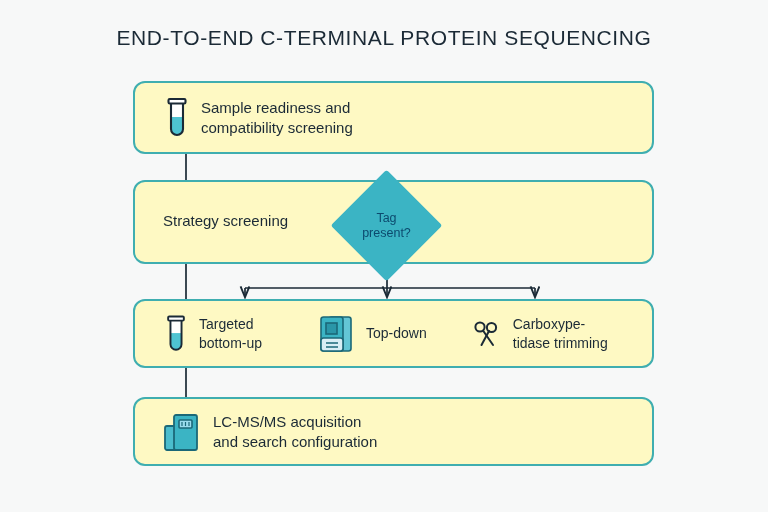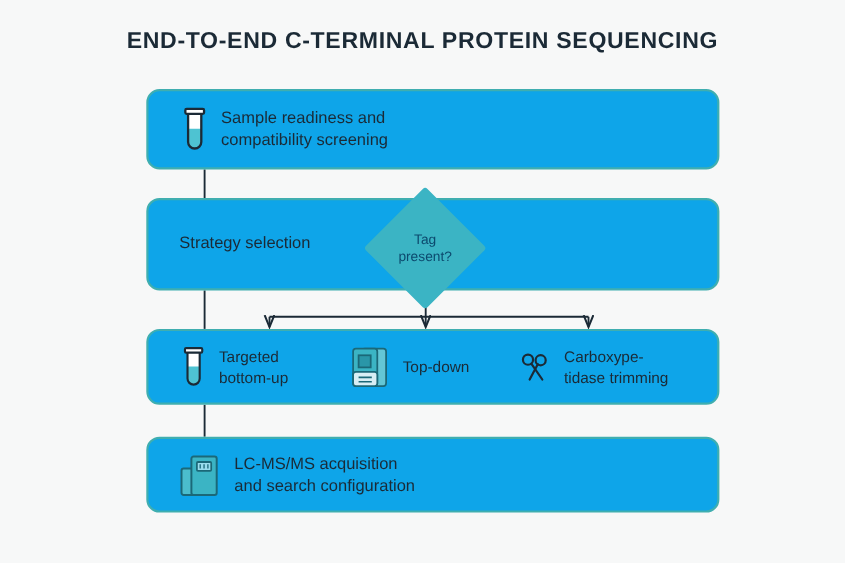--- a/index.html
+++ b/index.html
@@ -22,40 +22,40 @@
   }
 
   
   #title {
     position: absolute;
     left: 0;
     top: 26px;
     width: 768px;
     text-align: center;
     font-size: 21px;
-    font-weight: bold;
+    font-weight: normal;
     letter-spacing: 0.6px;
     color: #1b2a36;
     white-space: nowrap;
   }
 
   
   #connectors {
     position: absolute;
     left: 0; top: 0;
     width: 768px;
     height: 512px;
     pointer-events: none;
   }
 
   
   .box {
     position: absolute;
     box-sizing: border-box;
-    background: #0ea5e9;
+    background: #fef9c3;
     border: 2px solid #3faeb0;
     border-radius: 12px;
     display: flex;
     align-items: center;
   }
   #box-1 { left: 133px; top: 81px;  width: 521px; height: 73px; }
   #box-2 { left: 133px; top: 180px; width: 521px; height: 84px; }
   #box-3 { left: 133px; top: 299px; width: 521px; height: 69px; }
   #box-4 { left: 133px; top: 397px; width: 521px; height: 69px; }
 
@@ -187,21 +187,21 @@
           <rect x="4.5" y="3" width="17" height="4.5" rx="1.2" fill="#ffffff" stroke="#1b2a36" stroke-width="2.1"></rect>
         </svg>
       </span>
       <span class="box-label">Sample readiness and
 compatibility screening</span>
     </div>
   </div>
 
   <div class="box" id="box-2"></div>
 
-  <div id="strategy-label">Strategy selection</div>
+  <div id="strategy-label">Strategy screening</div>
 
   <div id="diamond">
     <div class="shape"></div>
     <div class="dtext">Tag
 present?</div>
   </div>
 
 
   <div class="box" id="box-4">
     <div class="item">

